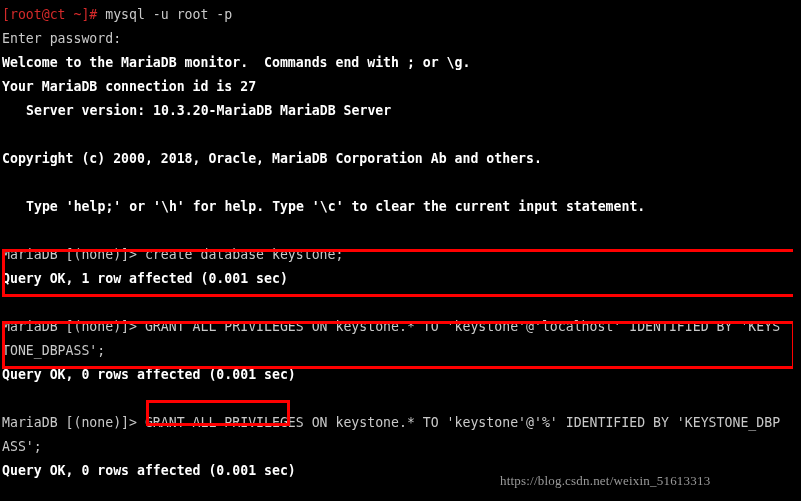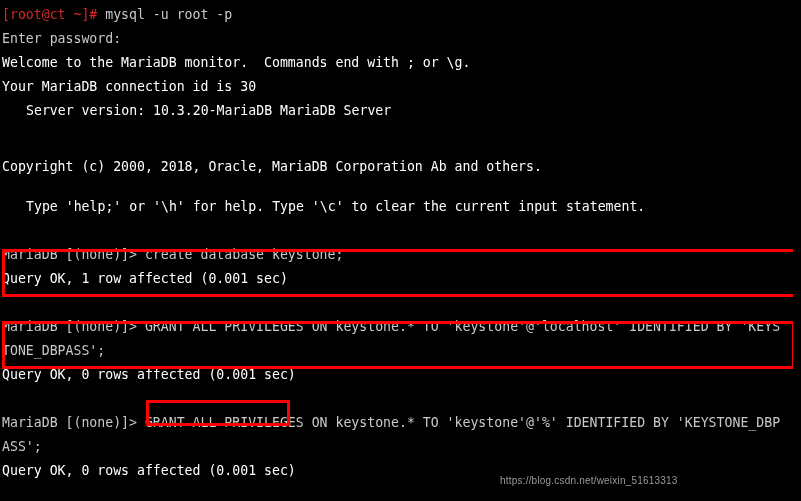--- a/index.html
+++ b/index.html
@@ -22,56 +22,56 @@
   .line {
     position: absolute;
     left: 2px;
     white-space: pre;
     height: 24px;
     line-height: 24px;
   }
   
   .c-prompt-red   { color: #d42a2a; font-weight: normal; }
   .c-dim          { color: #c9c9c9; font-weight: normal; }
-  .c-bold         { color: #ffffff; font-weight: normal; }
+  .c-bold         { color: #ffffff; font-weight: bold; }
 
   .seg { white-space: pre; }
 
   
   .hlbox {
     position: absolute;
     border: 3px solid #ff0000;
     box-sizing: border-box;
     pointer-events: none;
     background: transparent;
   }
 
   
   #watermark {
     position: absolute;
     color: #9a9a9a;
-    font-family: Liberation Sans, sans-serif;
-    font-size: 10px;
+    font-family: Liberation Serif, serif;
+    font-size: 13px;
     font-weight: normal;
     white-space: nowrap;
     letter-spacing: 0.2px;
   }
 </style>
 </head>
 <body>
 
 <div id="terminal" style="background: rgb(0, 0, 0);">
   <div id="lines-host">
       <div class="line" style="top: 3px;"><span class="seg c-prompt-red">[root@ct ~]#</span><span class="seg c-dim"> mysql -u root -p</span></div>
       <div class="line" style="top: 27px;"><span class="seg c-dim">Enter password:</span></div>
       <div class="line" style="top: 51px;"><span class="seg c-bold">Welcome to the MariaDB monitor.  Commands end with ; or \g.</span></div>
-      <div class="line" style="top: 75px;"><span class="seg c-bold">Your MariaDB connection id is 30</span></div>
+      <div class="line" style="top: 75px;"><span class="seg c-bold">Your MariaDB connection id is 27</span></div>
       <div class="line" style="top: 99px; margin-left: 24px;"><span class="seg c-bold">Server version: 10.3.20-MariaDB MariaDB Server</span></div>
       <div class="line" style="top: 123px;"><span class="seg c-bold"></span></div>
-      <div class="line" style="top: 147px; margin-top: 8px;"><span class="seg c-bold">Copyright (c) 2000, 2018, Oracle, MariaDB Corporation Ab and others.</span></div>
+      <div class="line" style="top: 147px;"><span class="seg c-bold">Copyright (c) 2000, 2018, Oracle, MariaDB Corporation Ab and others.</span></div>
       <div class="line" style="top: 171px;"><span class="seg c-bold"></span></div>
       <div class="line" style="top: 195px; margin-left: 24px;"><span class="seg c-bold">Type 'help;' or '\h' for help. Type '\c' to clear the current input statement.</span></div>
       <div class="line" style="top: 219px;"><span class="seg c-bold"></span></div>
       <div class="line" style="top: 243px;"><span class="seg c-dim">MariaDB [(none)]&gt; create database keystone;</span></div>
       <div class="line" style="top: 267px;"><span class="seg c-bold">Query OK, 1 row affected (0.001 sec)</span></div>
       <div class="line" style="top: 291px;"><span class="seg c-bold"></span></div>
       <div class="line" style="top: 315px;"><span class="seg c-dim">MariaDB [(none)]&gt; GRANT ALL PRIVILEGES ON keystone.* TO 'keystone'@'localhost' IDENTIFIED BY 'KEYS</span></div>
       <div class="line" style="top: 339px;"><span class="seg c-dim">TONE_DBPASS';</span></div>
       <div class="line" style="top: 363px;"><span class="seg c-bold">Query OK, 0 rows affected (0.001 sec)</span></div>
       <div class="line" style="top: 387px;"><span class="seg c-bold"></span></div>

